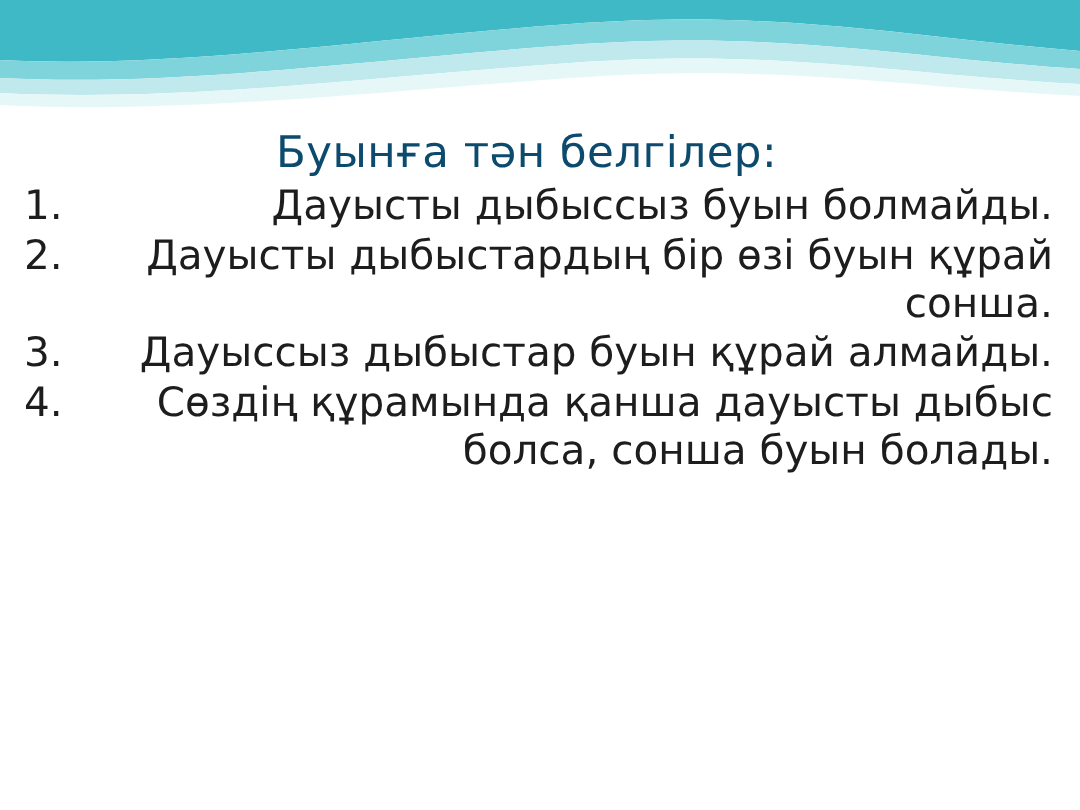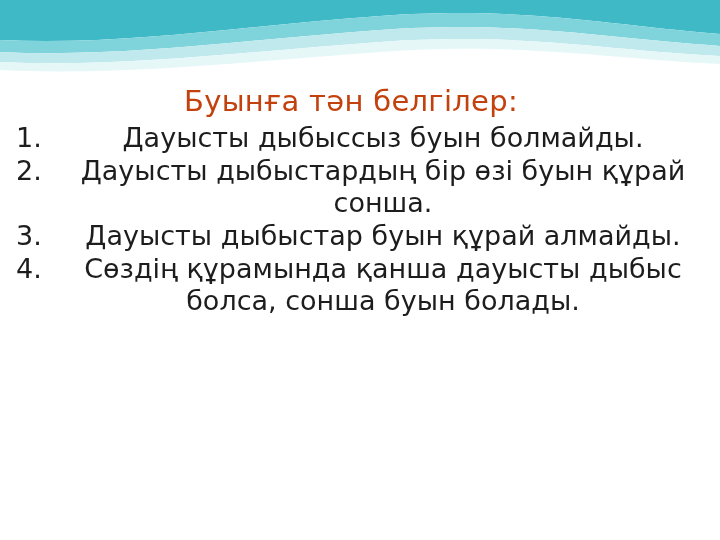--- a/index.html
+++ b/index.html
@@ -34,21 +34,21 @@
   .content {
     position: absolute;
     top: 84px;
     left: 0;
     width: 720px;
     padding: 0;
   }
   .slide-title {
     text-align: center;
     font-size: 29px;
-    color: #c2410c;
+    color: #0c4a6e;
     letter-spacing: 0.3px;
     margin: 0 0 4px 0;
     padding-right: 18px;
     font-weight: normal;
   }
   ol.points {
     list-style: none;
     margin: 0;
     padding: 0 18px 0 16px;
   }
@@ -62,21 +62,21 @@
   }
   .num {
     flex: 0 0 auto;
     width: 48px;
     text-align: left;
     color: #1d1d1d;
     font-size: 27px;
   }
   .ptext {
     flex: 1 1 auto;
-    text-align: center;
+    text-align: right;
   }
 </style>
 </head>
 <body>
 
 <div class="slide">
 
   <div class="slide-banner">
     <svg width="720" height="80" viewBox="0 0 720 80" xmlns="http://www.w3.org/2000/svg">
       <rect x="0" y="0" width="720" height="80" fill="#ffffff"></rect>
@@ -94,21 +94,21 @@
       <li>
         <span class="num">1.</span>
         <span class="ptext">Дауысты  дыбыссыз буын болмайды.</span>
       </li>
       <li>
         <span class="num">2.</span>
         <span class="ptext">Дауысты дыбыстардың бір өзі буын құрай сонша.</span>
       </li>
       <li>
         <span class="num">3.</span>
-        <span class="ptext">Дауысты дыбыстар буын құрай алмайды.</span>
+        <span class="ptext">Дауыссыз дыбыстар буын құрай алмайды.</span>
       </li>
       <li>
         <span class="num">4.</span>
         <span class="ptext">Сөздің құрамында қанша дауысты дыбыс болса, сонша буын болады.</span>
       </li>
     </ol>
   </div>
 
 </div>
 

